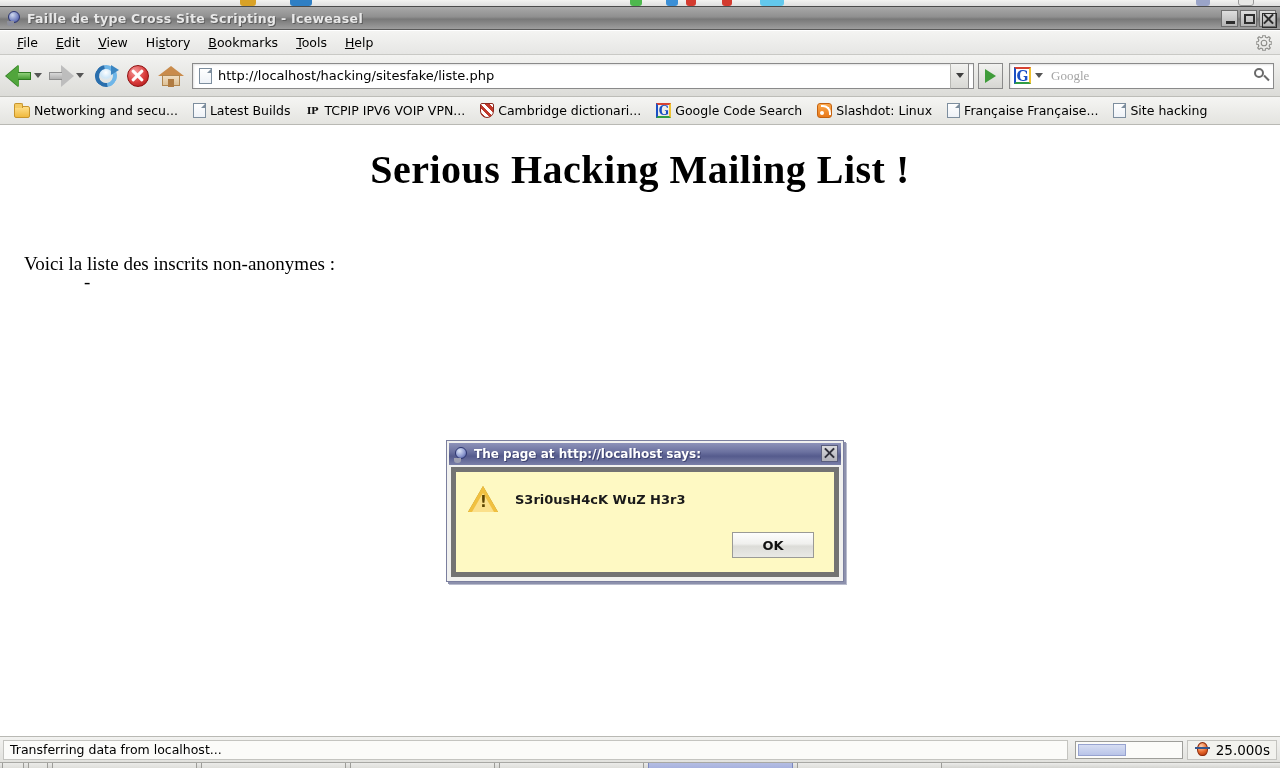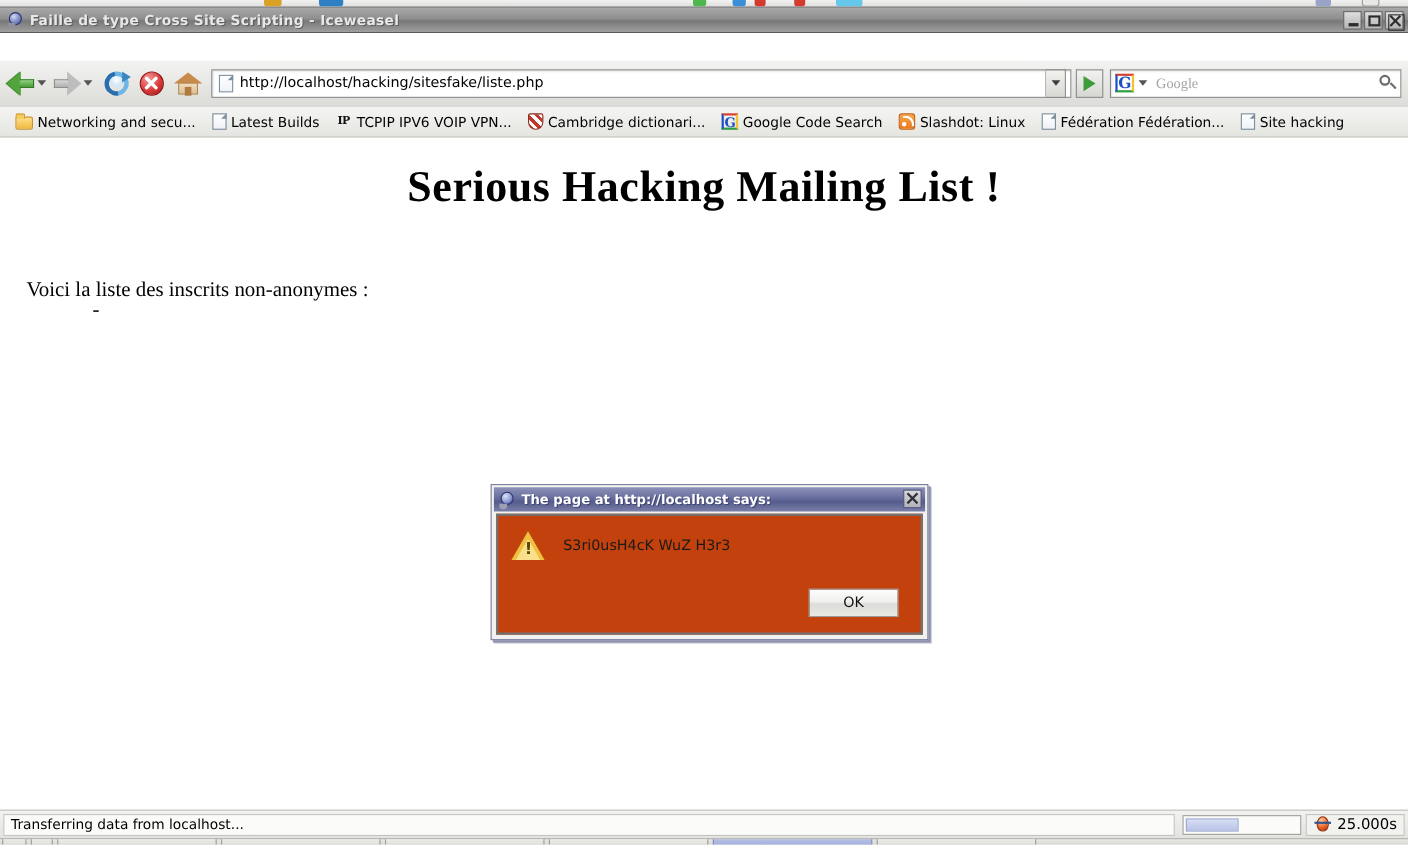--- a/index.html
+++ b/index.html
@@ -343,21 +343,21 @@
     position: absolute; right: 3px; top: 2px; width: 17px; height: 17px;
     background: linear-gradient(#d9d9dd, #b2b2ba);
     border: 1px solid #5a5e7d; position: absolute;
   }
   .dlg-close i { position: absolute; left: 1px; top: 6px; width: 13px; height: 2px; background: #2f2f3a; }
   .dlg-close i.a { transform: rotate(45deg); }
   .dlg-close i.b { transform: rotate(-45deg); }
 
   .dlg-body {
     position: absolute; left: 4px; top: 26px; right: 4px; bottom: 4px;
-    background: #c2410c; border: 2px solid #737373;
+    background: #fef9c3; border: 5px solid #737373; font-weight: bold;
   }
   .dlg-msg-row { display: flex; align-items: flex-start; padding: 14px 0 0 12px; }
   .warn-tri {
     width: 0; height: 0; flex: 0 0 auto; position: relative;
     border-left: 15px solid transparent; border-right: 15px solid transparent;
     border-bottom: 26px solid #f0c040;
     filter: drop-shadow(0 0 0 #b4860f);
   }
   .warn-tri::before {
     content: ""; position: absolute; left: -11px; top: 7px;
@@ -472,20 +472,32 @@
       <span class="win-btn wb-max">
           <i></i>
         </span>
       <span class="win-btn wb-close">
           <i class="a"></i>
           <i class="b"></i>
         </span>
     </span>
   </div>
 
+  <div class="menubar">
+    <span class="menu-item"><u>F</u>ile</span>
+    <span class="menu-item"><u>E</u>dit</span>
+    <span class="menu-item"><u>V</u>iew</span>
+    <span class="menu-item">Hi<u>s</u>tory</span>
+    <span class="menu-item"><u>B</u>ookmarks</span>
+    <span class="menu-item"><u>T</u>ools</span>
+    <span class="menu-item"><u>H</u>elp</span>
+    <svg class="menu-gear" viewBox="0 0 16 16">
+      <path d="M8 5.2A2.8 2.8 0 1 0 8 10.8 2.8 2.8 0 1 0 8 5.2z M7 0h2l.4 2.2 1.6.7 1.9-1.2 1.4 1.4-1.2 1.9.7 1.6L16 7v2l-2.2.4-.7 1.6 1.2 1.9-1.4 1.4-1.9-1.2-1.6.7L9 16H7l-.4-2.2-1.6-.7-1.9 1.2-1.4-1.4 1.2-1.9-.7-1.6L0 9V7l2.2-.4.7-1.6L1.7 3.1l1.4-1.4 1.9 1.2 1.6-.7z" fill="none" stroke="#8a8a86" stroke-width="1.1"></path>
+    </svg>
+  </div>
 
   <div class="navbar">
     <span class="nav-btn">
       <span class="arrow back">
         <span class="head"></span>
           <span class="shaft"></span>
       </span>
       <span class="caret-sm"></span>
     </span>
     <span class="nav-btn">
@@ -552,21 +564,21 @@
     <span class="bm">
       <span class="ic ic-g">G</span>
       <span>Google Code Search</span>
     </span>
     <span class="bm">
       <span class="ic ic-rss"></span>
       <span>Slashdot: Linux</span>
     </span>
     <span class="bm">
       <span class="ic ic-doc"></span>
-      <span>Fédération Fédération...</span>
+      <span>Française Française...</span>
     </span>
     <span class="bm">
       <span class="ic ic-doc"></span>
       <span>Site hacking</span>
     </span>
   </div>
 
   <div class="content">
     <h1 class="page-h1">Serious Hacking Mailing List !</h1>
     <p class="page-p">Voici la liste des inscrits non-anonymes :</p>

